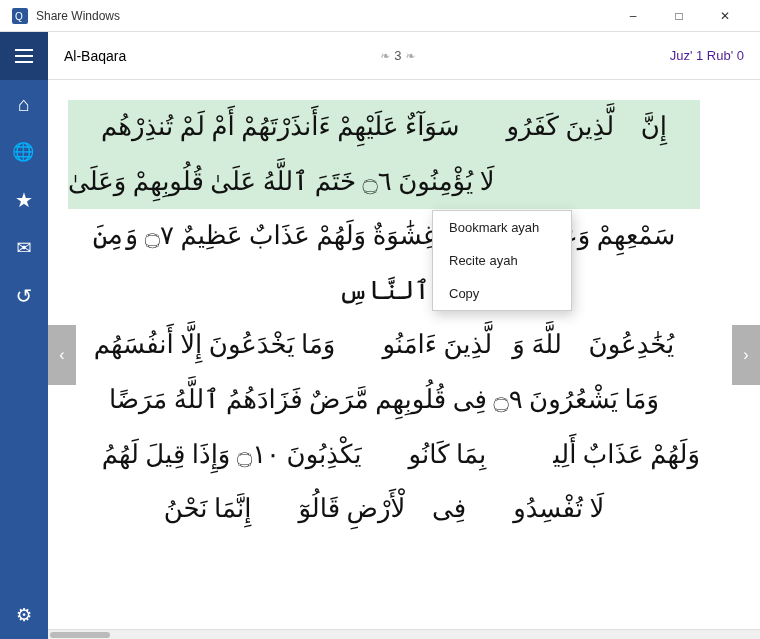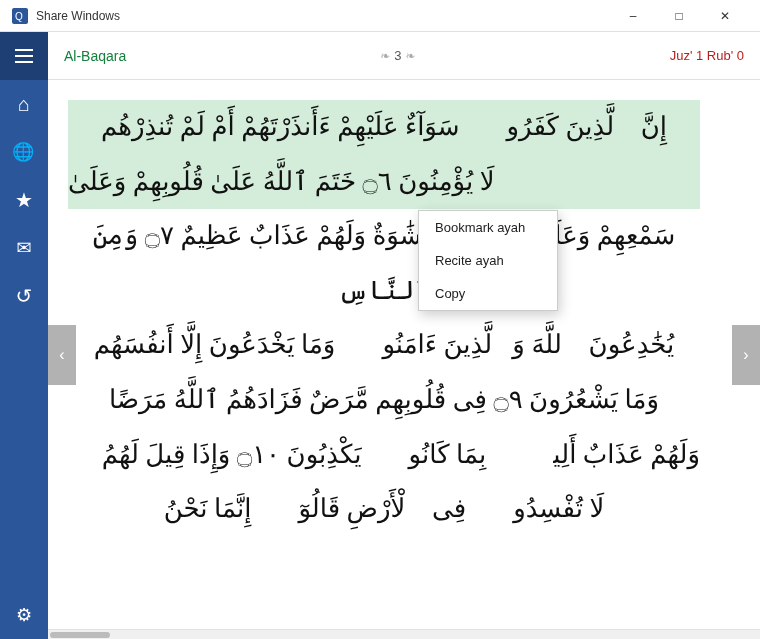--- a/index.html
+++ b/index.html
@@ -108,33 +108,33 @@
       height: 48px;
       background: #fff;
       display: flex;
       align-items: center;
       justify-content: space-between;
       padding: 0 16px;
       border-bottom: 1px solid #e0e0e0;
     }
     .surah-name {
       font-size: 14px;
-      color: #15803d;
+      color: #000000;
       font-weight: 500;
     }
     .page-indicator {
       font-size: 13px;
       color: #555;
       display: flex;
       align-items: center;
       gap: 4px;
     }
     .juz-info {
       font-size: 13px;
-      color: #b91c1c;
+      color: #4c1d95;
     }
 
     
     .quran-content {
       flex: 1;
       overflow-y: auto;
       padding: 20px 60px 20px 20px;
       position: relative;
       direction: rtl;
       text-align: justify;
@@ -167,21 +167,21 @@
 
     
     .quran-content::-webkit-scrollbar { width: 8px; }
     .quran-content::-webkit-scrollbar-track { background: #f0f0f0; }
     .quran-content::-webkit-scrollbar-thumb { background: #ccc; }
 
     
     .context-menu {
       position: absolute;
       top: 130px;
-      left: 370px;
+      left: 384px;
       width: 140px;
       background: #fff;
       border: 1px solid #ccc;
       box-shadow: 2px 4px 12px rgba(0,0,0,0.2);
       z-index: 100;
     }
     .context-menu-item {
       padding: 9px 16px;
       font-size: 13px;
       color: #222;

